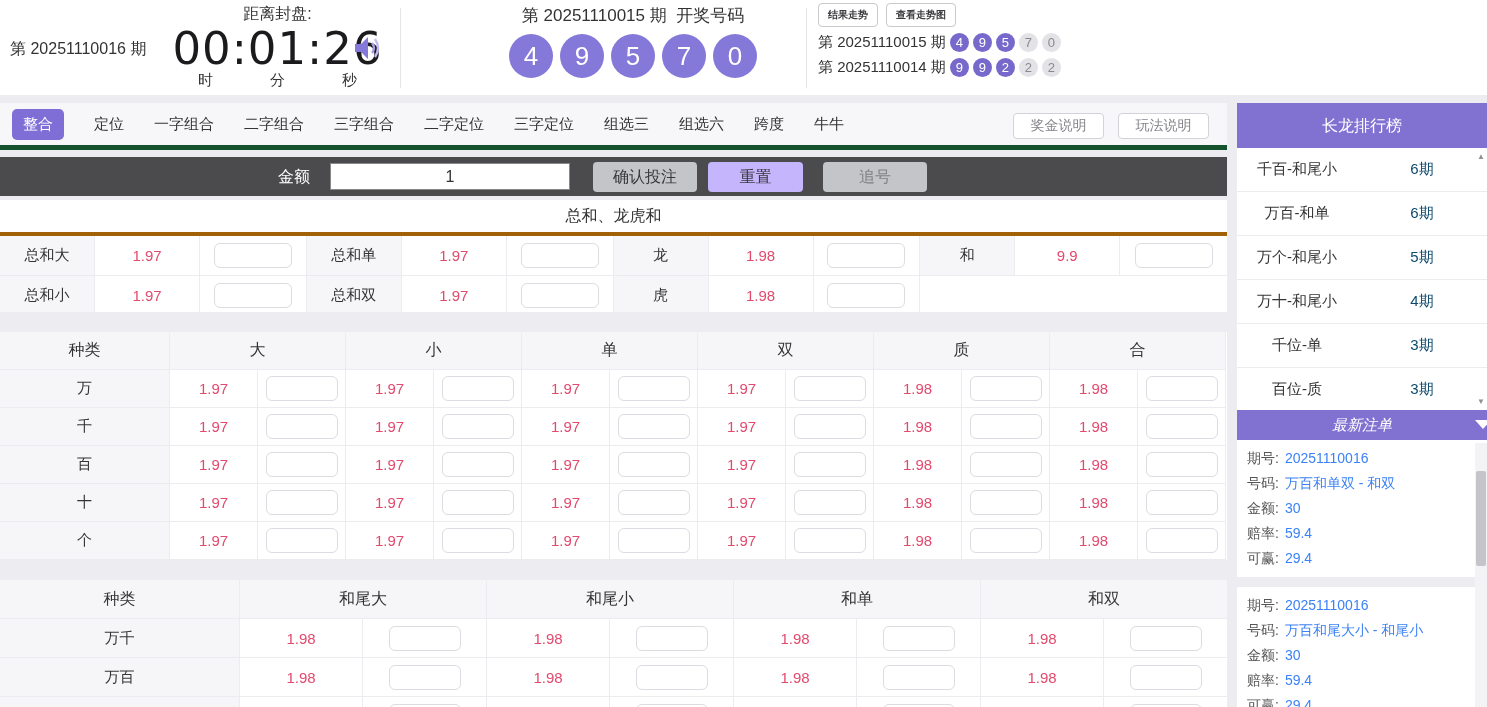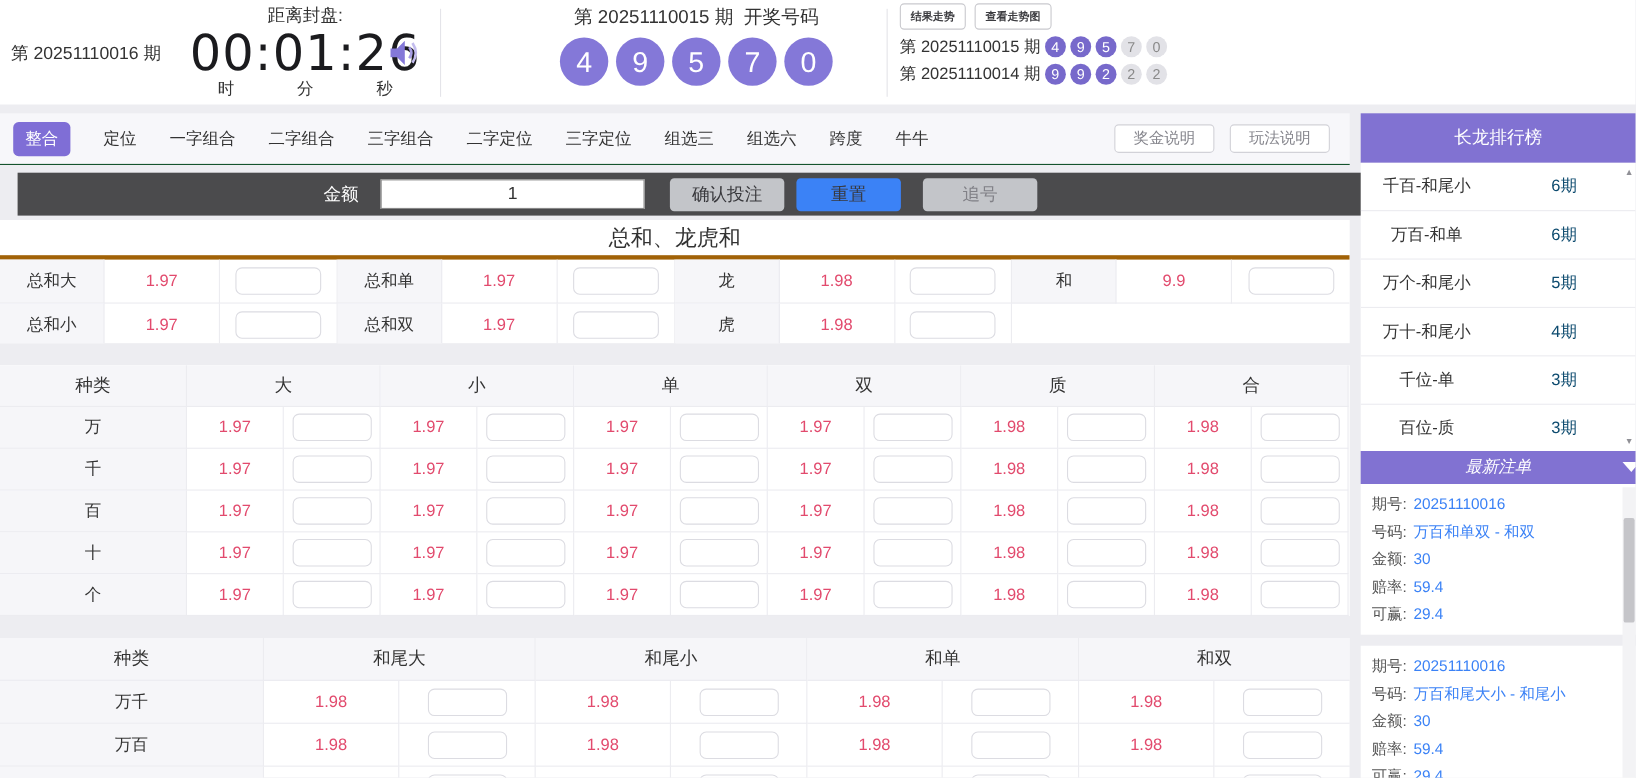--- a/index.html
+++ b/index.html
@@ -25,41 +25,41 @@
   .hist-btns { display:flex; gap:8px; }
   .hist-btn { height:24px; padding:0 9px; background:#fff; border:1px solid #c9c9ce; border-radius:4px;
     font-size:10px; font-weight:bold; color:#3c3c40; display:flex; align-items:center; cursor:pointer; }
   .hist-row { display:flex; align-items:center; gap:4px; margin-top:6px; font-size:15px; color:#333; }
   .mini-ball { width:19px; height:19px; border-radius:50%; font-size:13px; display:flex; align-items:center; justify-content:center; }
   .mini-ball.hot { background:#7769cb; color:#fff; }
   .mini-ball.cold { background:#e2e2e7; color:#8a8a8a; }
 
   
   .tab-bar { position:absolute; left:0; top:103px; width:1227px; height:47px; background:#f7f7fa;
-    display:flex; align-items:center; gap:30px; padding-left:12px; border-bottom:1px solid #14532d; }
+    display:flex; align-items:center; gap:30px; padding-left:12px; border-bottom:5px solid #14532d; }
   .tab { font-size:15px; color:#333; cursor:pointer; white-space:nowrap; }
   .tab.active { background:#7f6ed6; color:#fff; border-radius:5px; padding:6px 11px; }
   .info-btns { position:absolute; right:18px; top:10px; display:flex; gap:14px; }
   .info-btn { width:91px; height:26px; background:#fff; border:1px solid #d2d2d8; border-radius:4px;
     font-size:14px; color:#85858c; display:flex; align-items:center; justify-content:center; cursor:pointer; }
 
   
-  .toolbar { position:absolute; left:0; top:157px; width:1227px; height:39px; background:#4b4b4d;margin-left:16px; }
+  .toolbar { position:absolute; left:0; top:157px; width:1227px; height:39px; background:#4b4b4d; }
   .amount-label { position:absolute; left:278px; top:10px; font-size:16px; color:#fff; }
   .amount-input { position:absolute; left:330px; top:6px; width:240px; height:27px; border:1px solid #888;
     background:#fff; text-align:center; font-size:16px; color:#333; }
   .tb-btn { position:absolute; top:5px; height:30px; border:none; border-radius:4px; font-size:16px; cursor:pointer; }
   .btn-confirm { left:593px; width:104px; background:#c3c5c9; color:#38383c; }
-  .btn-reset { left:708px; width:95px; background:#3b82f6; color:#38383c;font-family:Liberation Serif, serif; }
+  .btn-reset { left:708px; width:95px; background:#c4b5fd; color:#38383c;font-family:Liberation Serif, serif; }
   .btn-chase { left:823px; width:104px; background:#c3c5c9; color:#818187; }
 
   
   .panel { position:absolute; left:0; width:1227px; background:#fff; overflow:hidden; }
   .sum-panel { top:200px; height:112px; }
-  .sum-title { height:32px; display:flex; align-items:center; justify-content:center; font-size:20px; color:#333; }
+  .sum-title { height:32px; display:flex; align-items:center; justify-content:center; font-size:16px; color:#333; }
   .sum-grid { display:grid; grid-template-columns:repeat(4, 95px 105px 1fr); grid-auto-rows:40px; border-top:4px solid #a16207; }
   .cell { display:flex; align-items:center; justify-content:center; border-right:1px solid #ececf0; border-bottom:1px solid #ececf0; font-size:15px; }
   .cell.nob { border-right:none; }
   .lab { background:#f6f6f9; color:#333; }
   .odds { color:#e24a6d; }
   .bet-input { width:78px; height:25px; border:1px solid #dcdce2; border-radius:6px; background:#fff; }
   .span3 { grid-column:span 3; border-bottom:none; }
 
   .pos-panel { top:332px; height:228px; }
   .pos-grid { display:grid; grid-template-columns:170px repeat(6, 88px 88px); grid-auto-rows:38px; }

